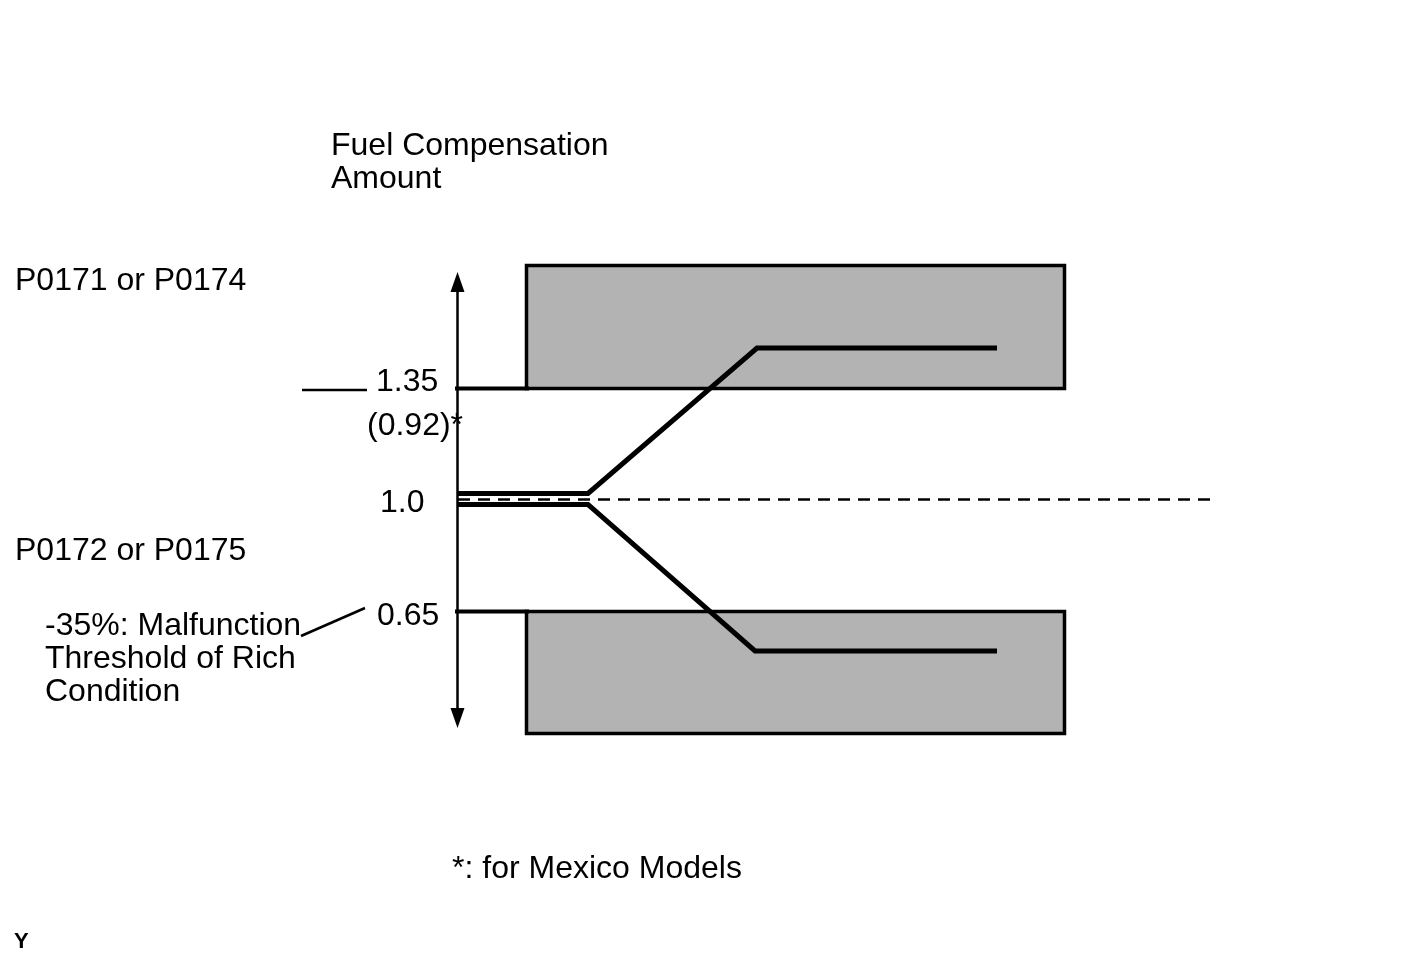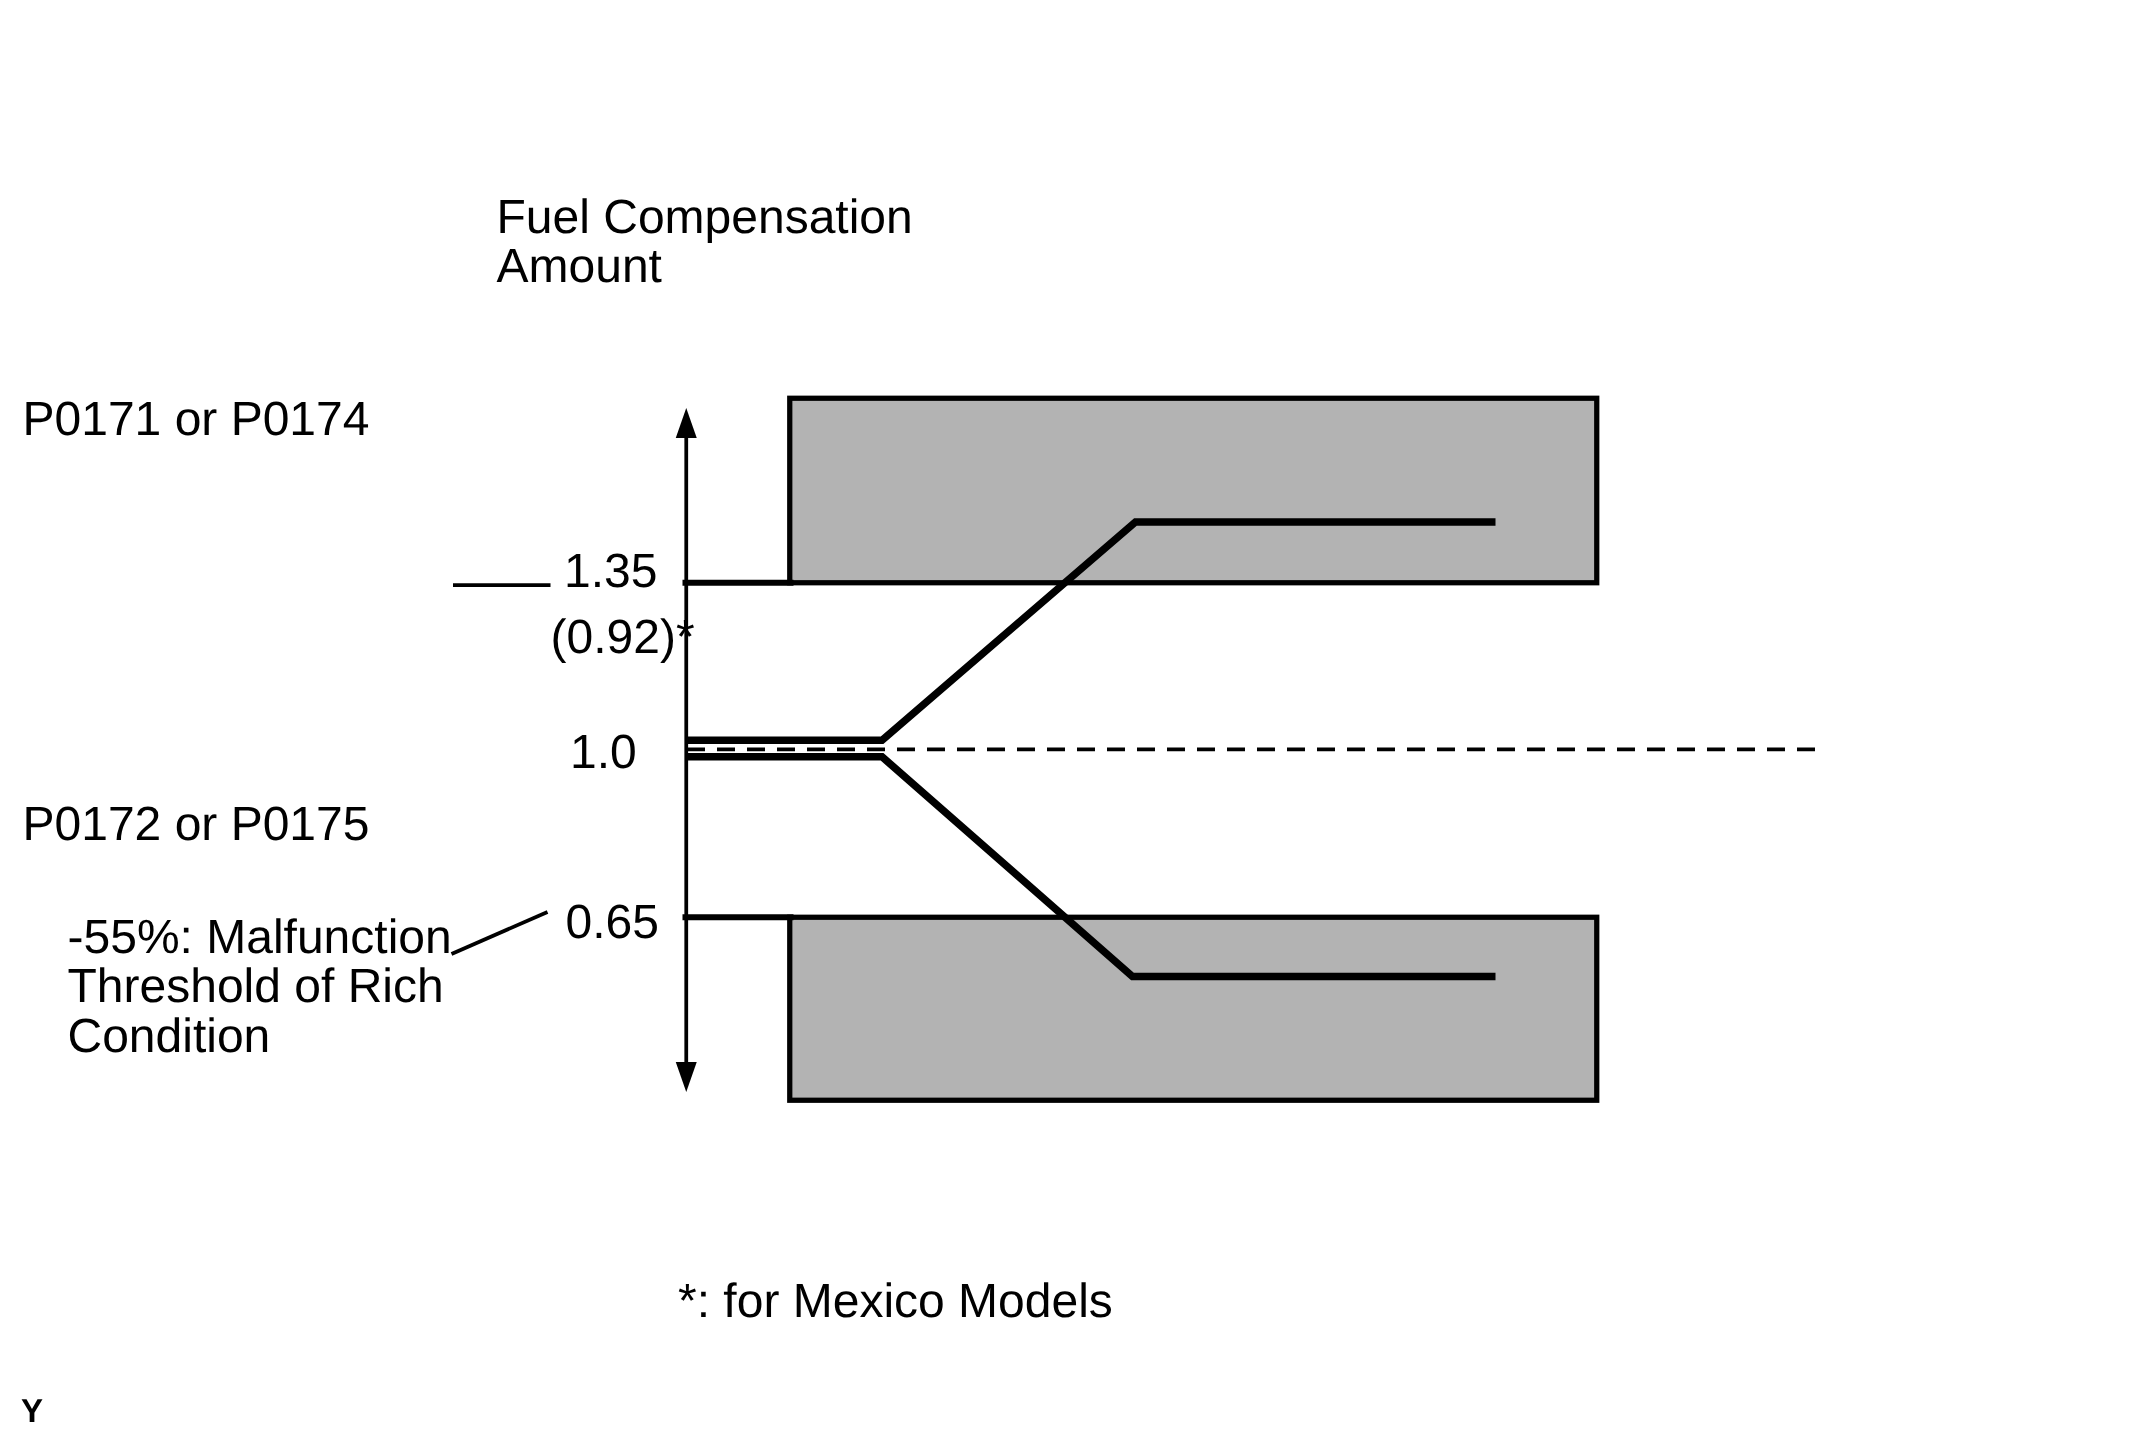--- a/index.html
+++ b/index.html
@@ -60,19 +60,19 @@
   <div class="txt" style="left:376px; top:364px;">1.35</div>
 
   <div class="txt" style="left:367px; top:408px;">(0.92)*</div>
 
   <div class="txt" style="left:380px; top:485px;">1.0</div>
 
   <div class="txt" style="left:15px; top:533px;">P0172 or P0175</div>
 
   <div class="txt" style="left:377px; top:598px;">0.65</div>
 
-  <div class="txt" style="left:45px; top:608px;"><span>-55%: Malfunction</span><br><span>Threshold of Rich</span><br><span>Condition</span></div>
+  <div class="txt" style="left:45px; top:608px;"><span>-35%: Malfunction</span><br><span>Threshold of Rich</span><br><span>Condition</span></div>
 
   <div class="txt" style="left:452px; top:851px;">*: for Mexico Models</div>
 
   <div class="page-marker" style="left:14px; top:928px;">Y</div>
 
 </div>
 
 </body></html>

